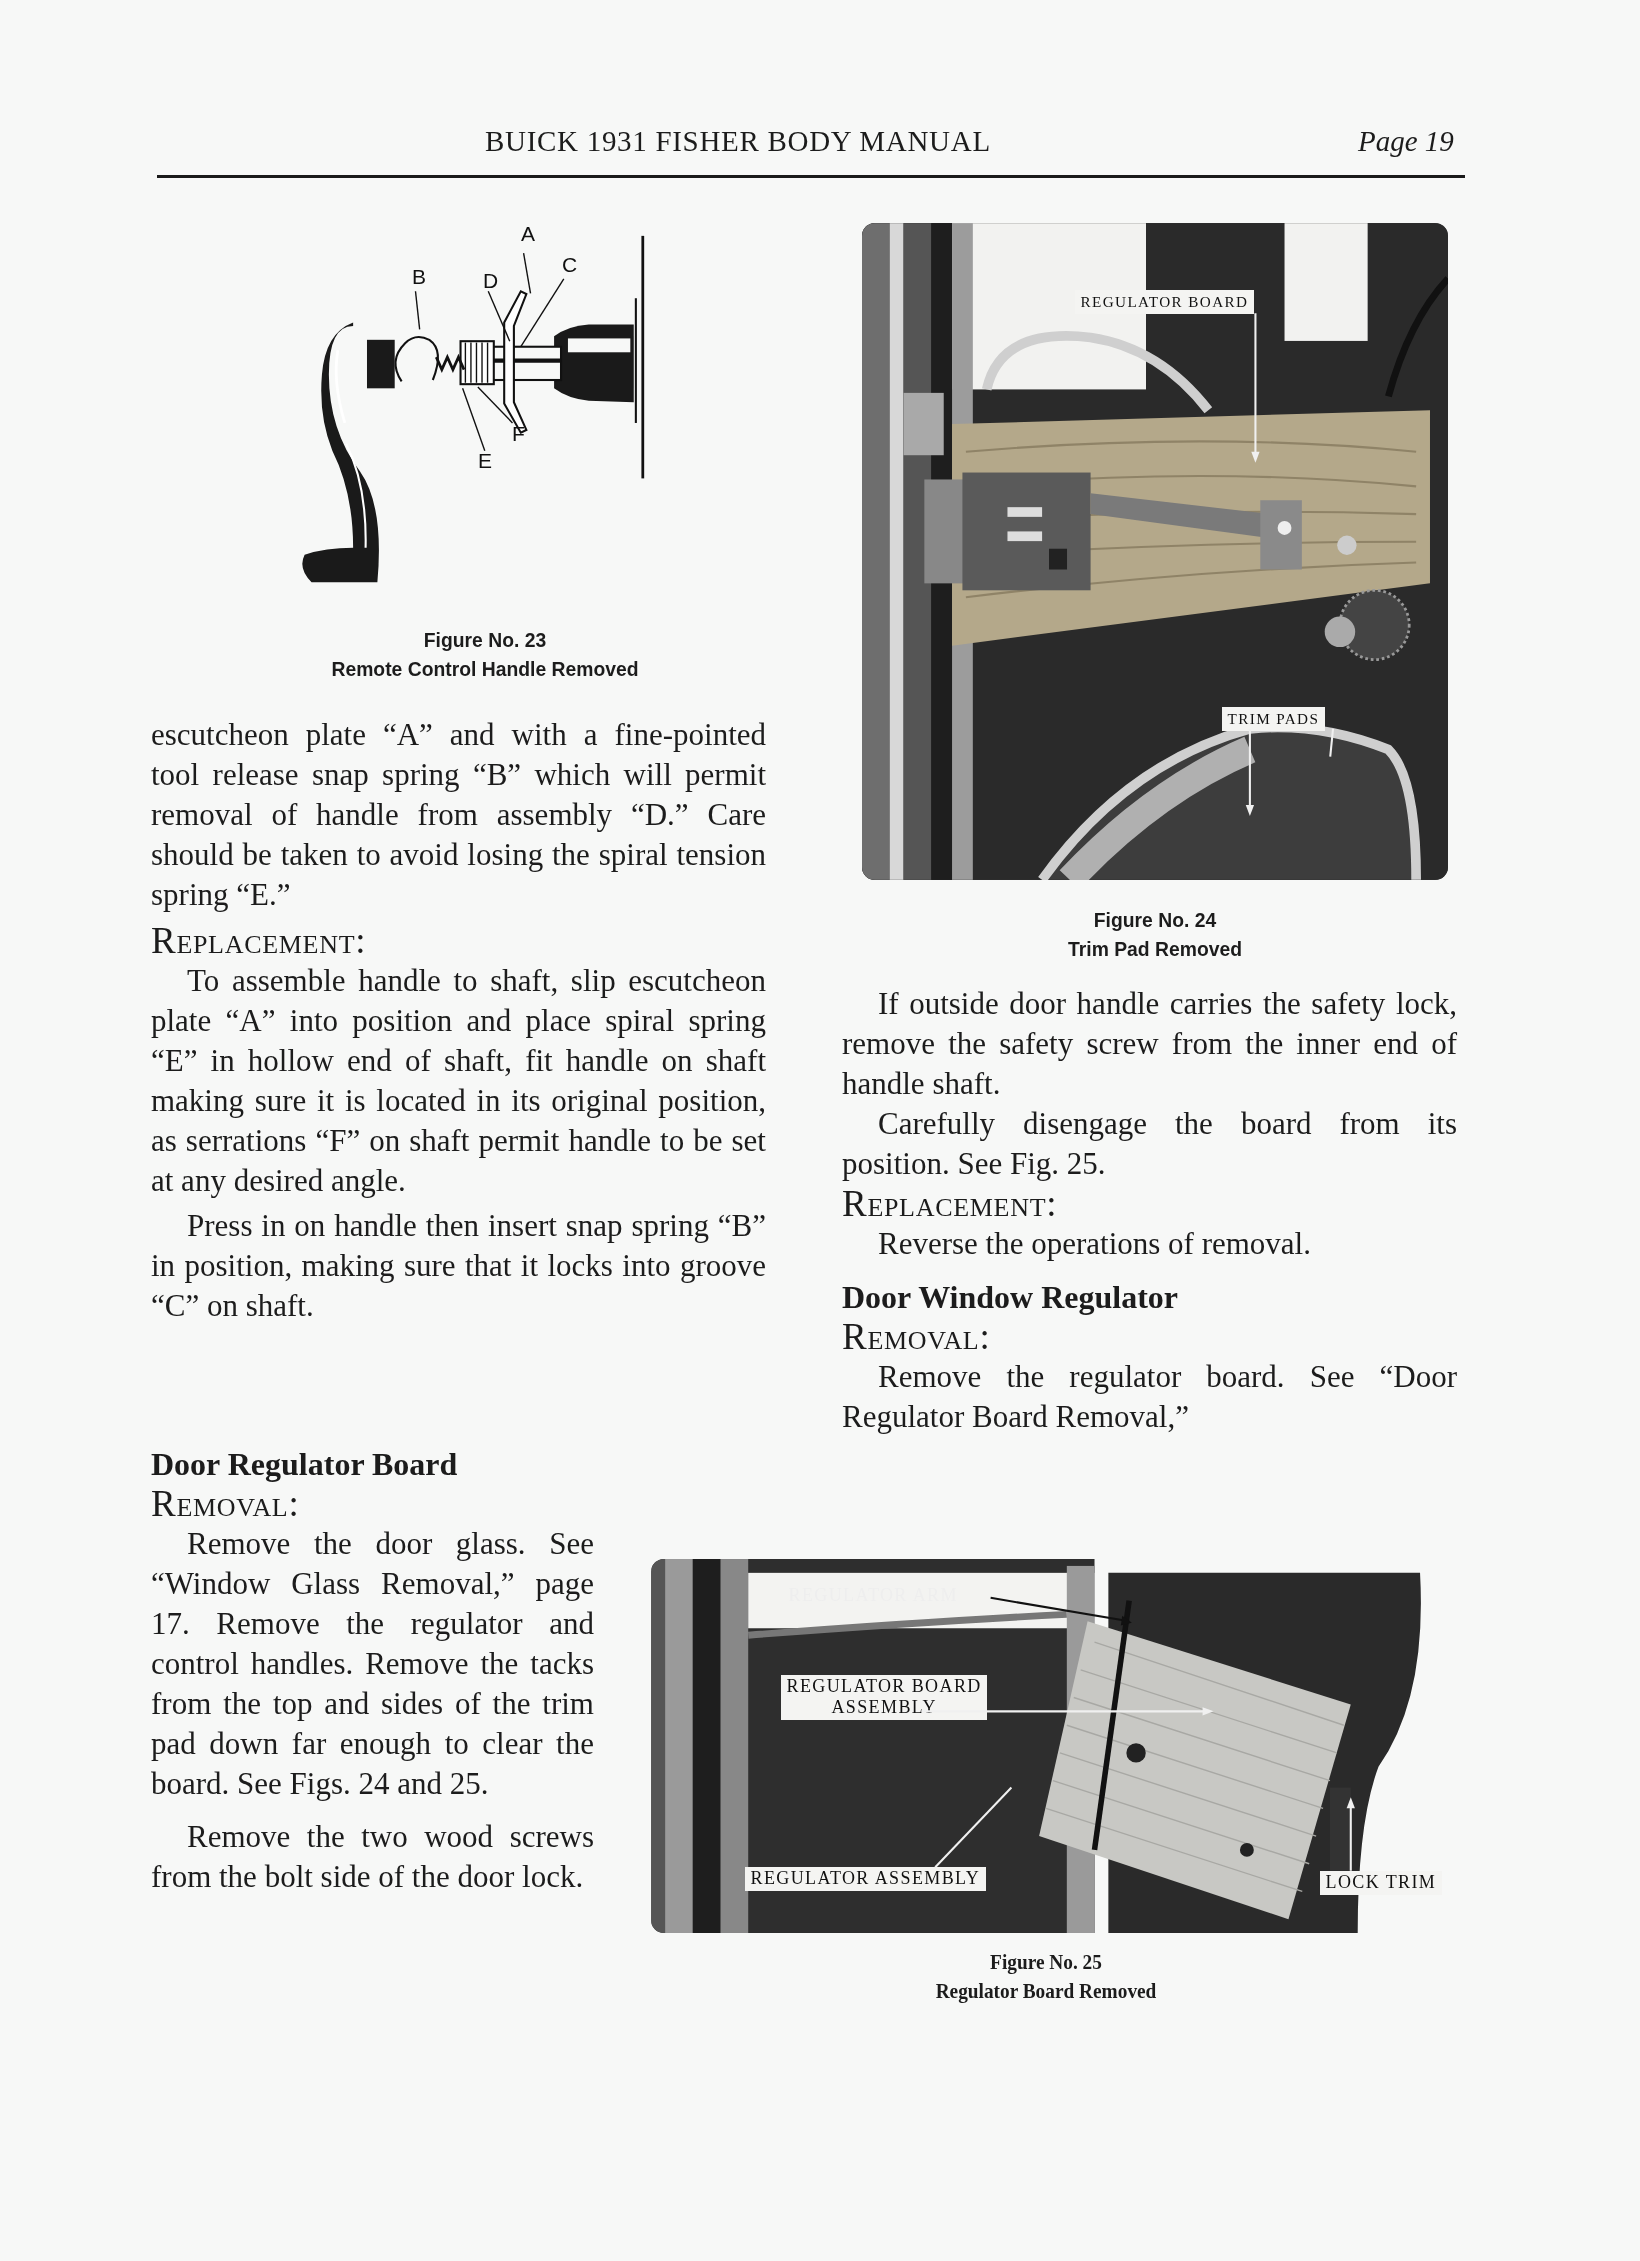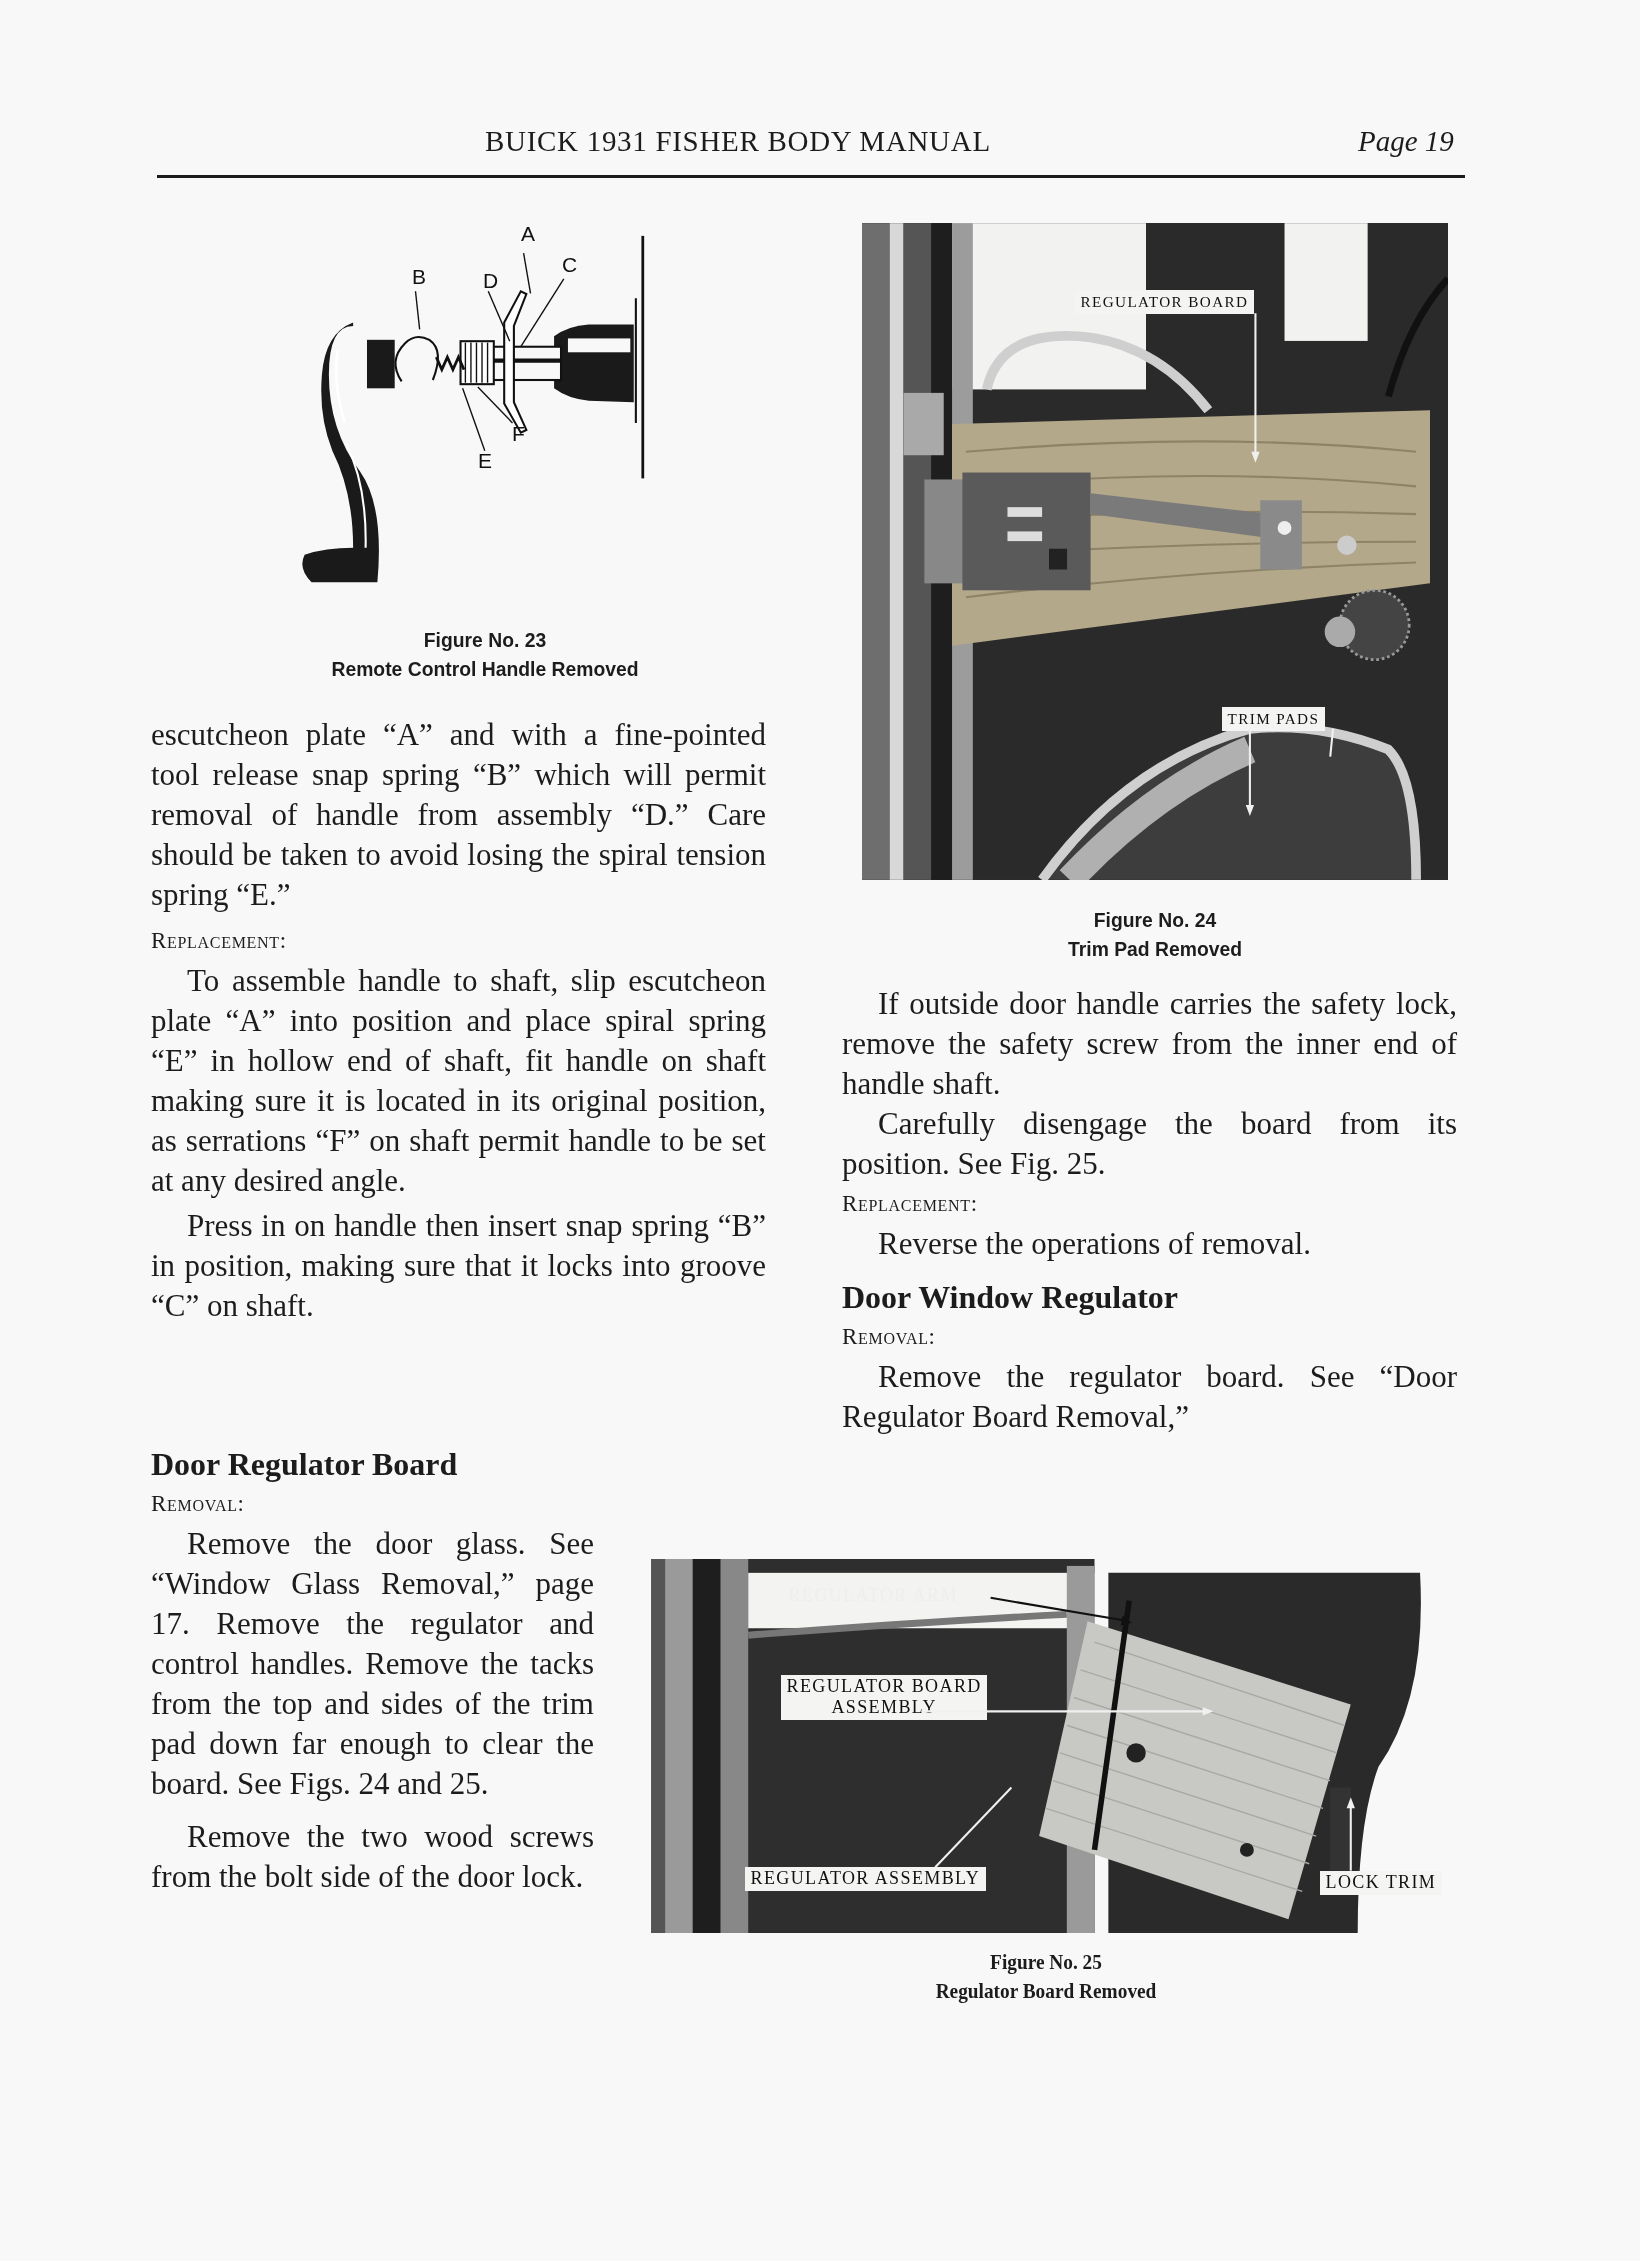--- a/index.html
+++ b/index.html
@@ -26,23 +26,23 @@
       text-align: center; font-weight: bold; font-size: 21px; line-height: 29px;
       font-family: "Liberation Sans", "DejaVu Sans", sans-serif;
       transform: scaleX(0.92);
     }
     .body-text {
       font-size: 31px; line-height: 40px; text-align: justify;
     }
     .body-text p { margin: 0; }
     .indent { text-indent: 36px; }
     .gap { margin-top: 5.5px !important; }
-    .smallcaps { font-variant: small-caps; font-size: 23px; line-height: 40px; letter-spacing: 0.7px; }
+    .smallcaps { font-variant: small-caps; font-size: 37px; line-height: 40px; letter-spacing: 0.7px; }
     .section-title { font-weight: bold; font-size: 32px; line-height: 40px; }
-    .photo { background: #3c3c3c; overflow: hidden; }
+    .photo { background: #3c3c3c; overflow: hidden; border-radius: 13px; }
     .label-box {
       position: absolute; background: #f4f4f2; color: #111;
       font-size: 18px; letter-spacing: 1.4px; padding: 1.4px 5.5px; line-height: 21px;
       white-space: nowrap;
     }
     .fig-letter { position:absolute; font-family: "Liberation Sans", "DejaVu Sans", sans-serif; font-size: 21px; color:#111; }
   </style>
 </head>
 <body>
 

